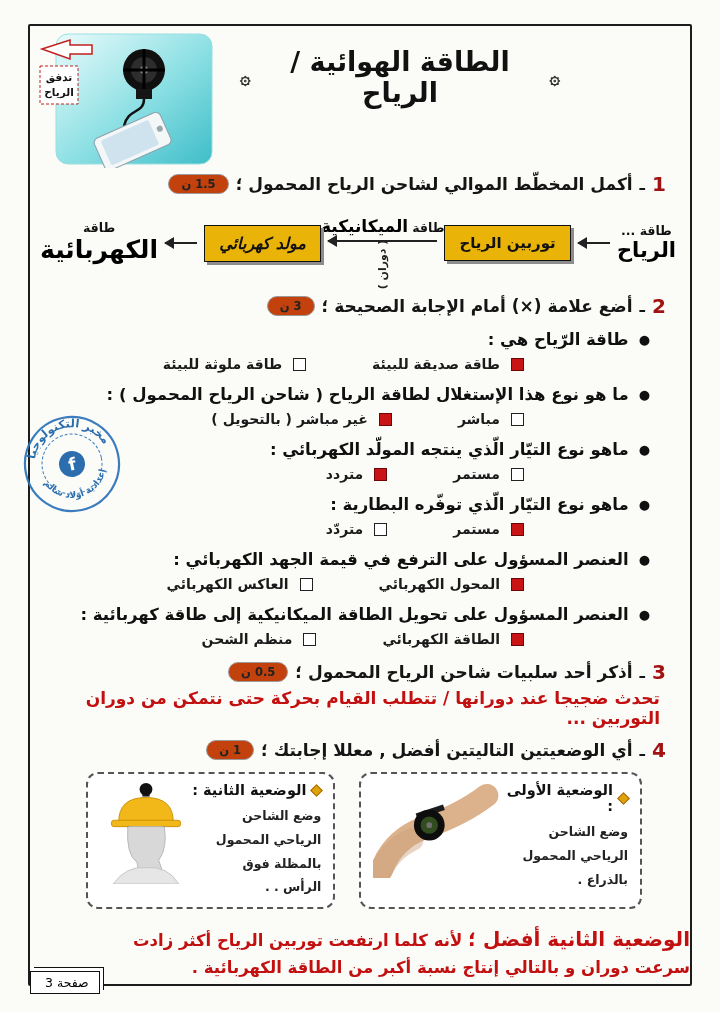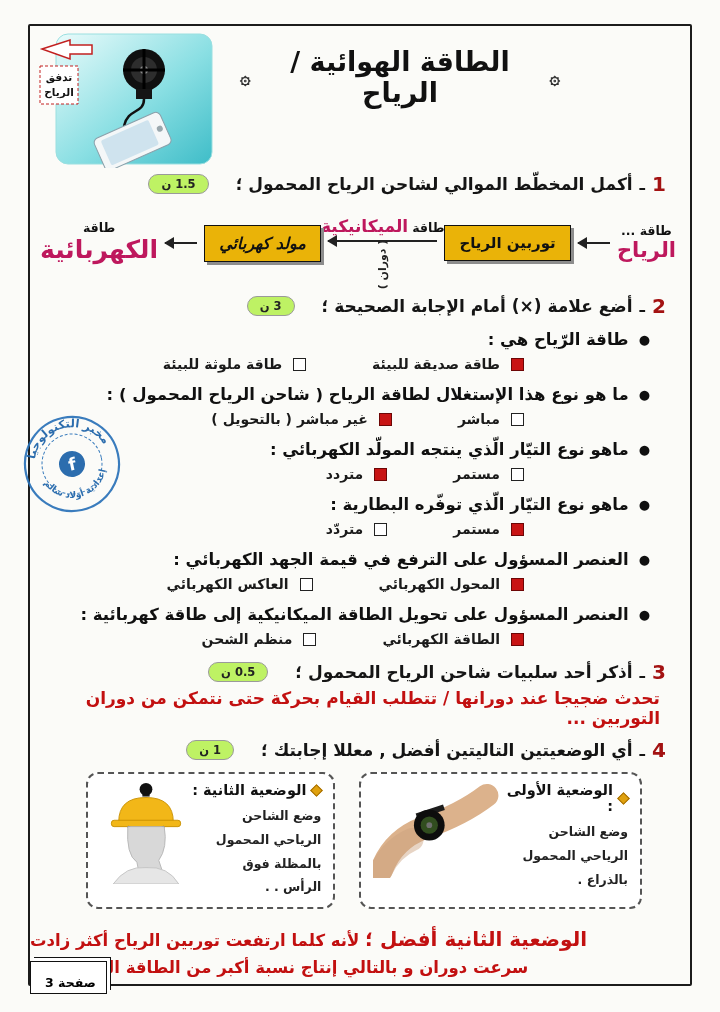--- a/index.html
+++ b/index.html
@@ -25,32 +25,32 @@
   .title-orn { font-size: 18px; color: #333; }
   
   .qline {
     display: flex; align-items: center; gap: 7px;
     padding: 0 24px; font-weight: bold; color: #151515; font-size: 17px;
   }
   .qline.q1 { margin-top: 64px; }
   .qnum { color: #a31212; font-size: 20px; }
   .qdash { font-size: 16px; }
   .points {
-    border: 1.5px solid #9a9a9a; border-radius: 14px; background: #bef264;
+    border: 1.5px solid #9a9a9a; border-radius: 14px; background: #c2410c;
     font-size: 11.5px; font-weight: bold; color: #222;
-    padding: 2px 12px; margin-right: 20px; white-space: nowrap;
+    padding: 2px 12px; margin-right: 0; white-space: nowrap;
   }
   
   .diagram {
     display: flex; align-items: center; padding: 10px 14px 0 10px;
     min-height: 84px;
   }
   .d-cell { display: flex; flex-direction: column; align-items: center; line-height: 1.15; }
   .d-small { font-size: 12.5px; font-weight: bold; color: #111; }
-  .d-red { color: #be185d; font-weight: bold; }
+  .d-red { color: #000000; font-weight: bold; }
   .d-red.big { font-size: 25px; }
   .d-red.big2 { font-size: 21px; }
   .d-red.med { font-size: 17px; }
   .d-box {
     border: 1.7px solid #111; background: #eab308; box-shadow: 3px 3px 0 #8d8d8d;
     padding: 8px 14px; font-weight: bold; font-size: 15px; color: #111;
     white-space: nowrap;
   }
   .d-box.script { font-style: italic; font-size: 16px; }
   .d-arrow { position: relative; flex: 1; min-width: 26px; height: 2px; background: #222; margin: 0 7px; }
@@ -101,33 +101,33 @@
   .sit-title {
     font-weight: bold; font-size: 14.5px; color: #111;
     display: flex; align-items: center; gap: 6px;
   }
   .sit-marker {
     width: 9px; height: 9px; background: #e0a10e; border: 1px solid #a36b00;
     transform: rotate(45deg); display: inline-block; flex: none;
   }
   .sit-body { font-size: 12.5px; font-weight: bold; color: #222; line-height: 1.9; max-width: 118px; }
   .sit-illustration { flex: none; }
-  .final-answer { text-align: left; color: #c21010; font-weight: bold; margin-top: 14px; line-height: 1.6; }
+  .final-answer { text-align: right; color: #c21010; font-weight: bold; margin-top: 14px; line-height: 1.6; }
   .fa-lead { font-size: 20px; }
   .fa-line1 { font-size: 16.5px; }
   .fa-line2 { font-size: 16.5px; }
   
   .stamp {
     position: absolute; left: 22px; top: 414px; width: 100px; height: 100px;
     transform: rotate(-12deg); opacity: 0.92;
   }
   .pagenum {
     position: absolute; left: 30px; bottom: 18px;
-    background: #fff; border: 1.5px solid #111; padding: 13px 10px 3px 14px;
-    font-size: 12.5px; font-weight: bold; box-shadow: 3px -3px 0 #fff, 4px -4px 0 #111;
+    background: #fff; border: 1.5px solid #111; padding: 3px 10px 3px 14px;
+    font-size: 12.5px; font-weight: normal; box-shadow: 3px -3px 0 #fff, 4px -4px 0 #111;
   }
 </style>
 </head>
 <body>
 
 <div class="page">
   <div class="content">
 
     <div class="hero">
       <svg viewBox="0 0 176 136" width="176" height="136">

